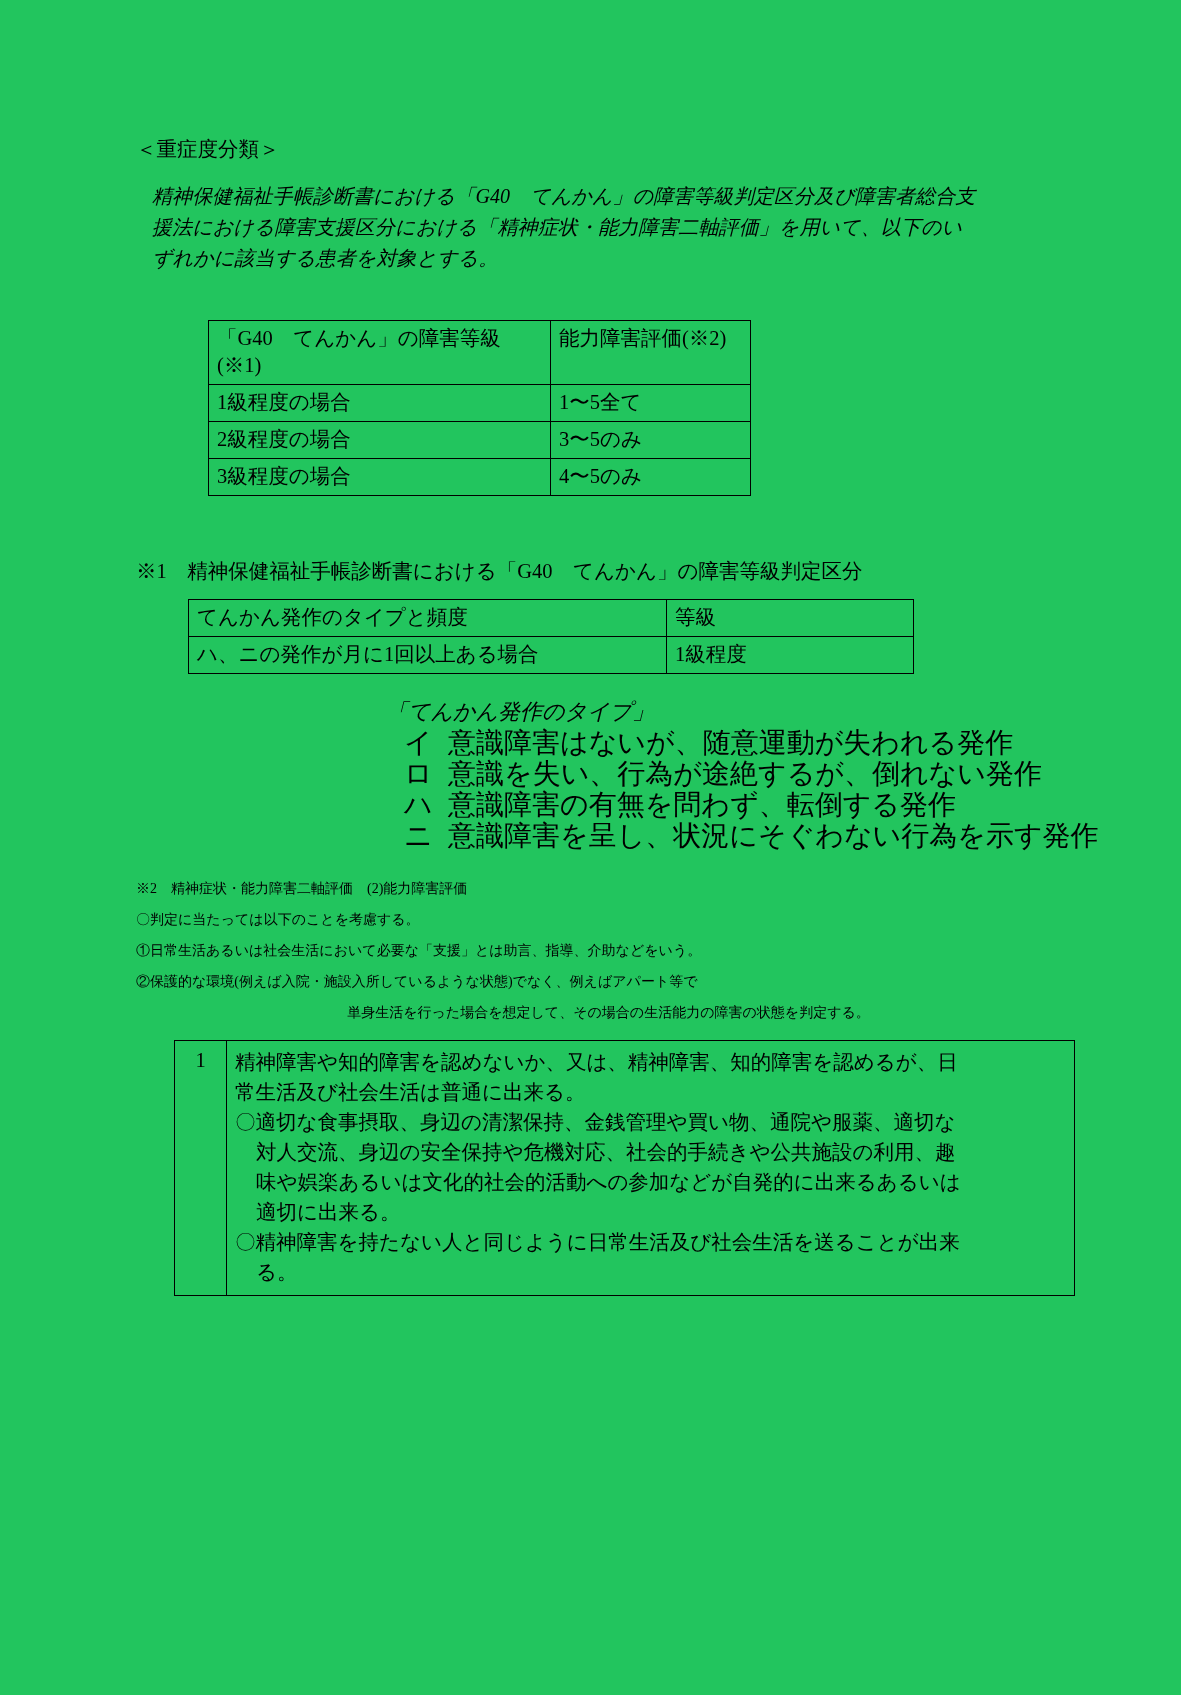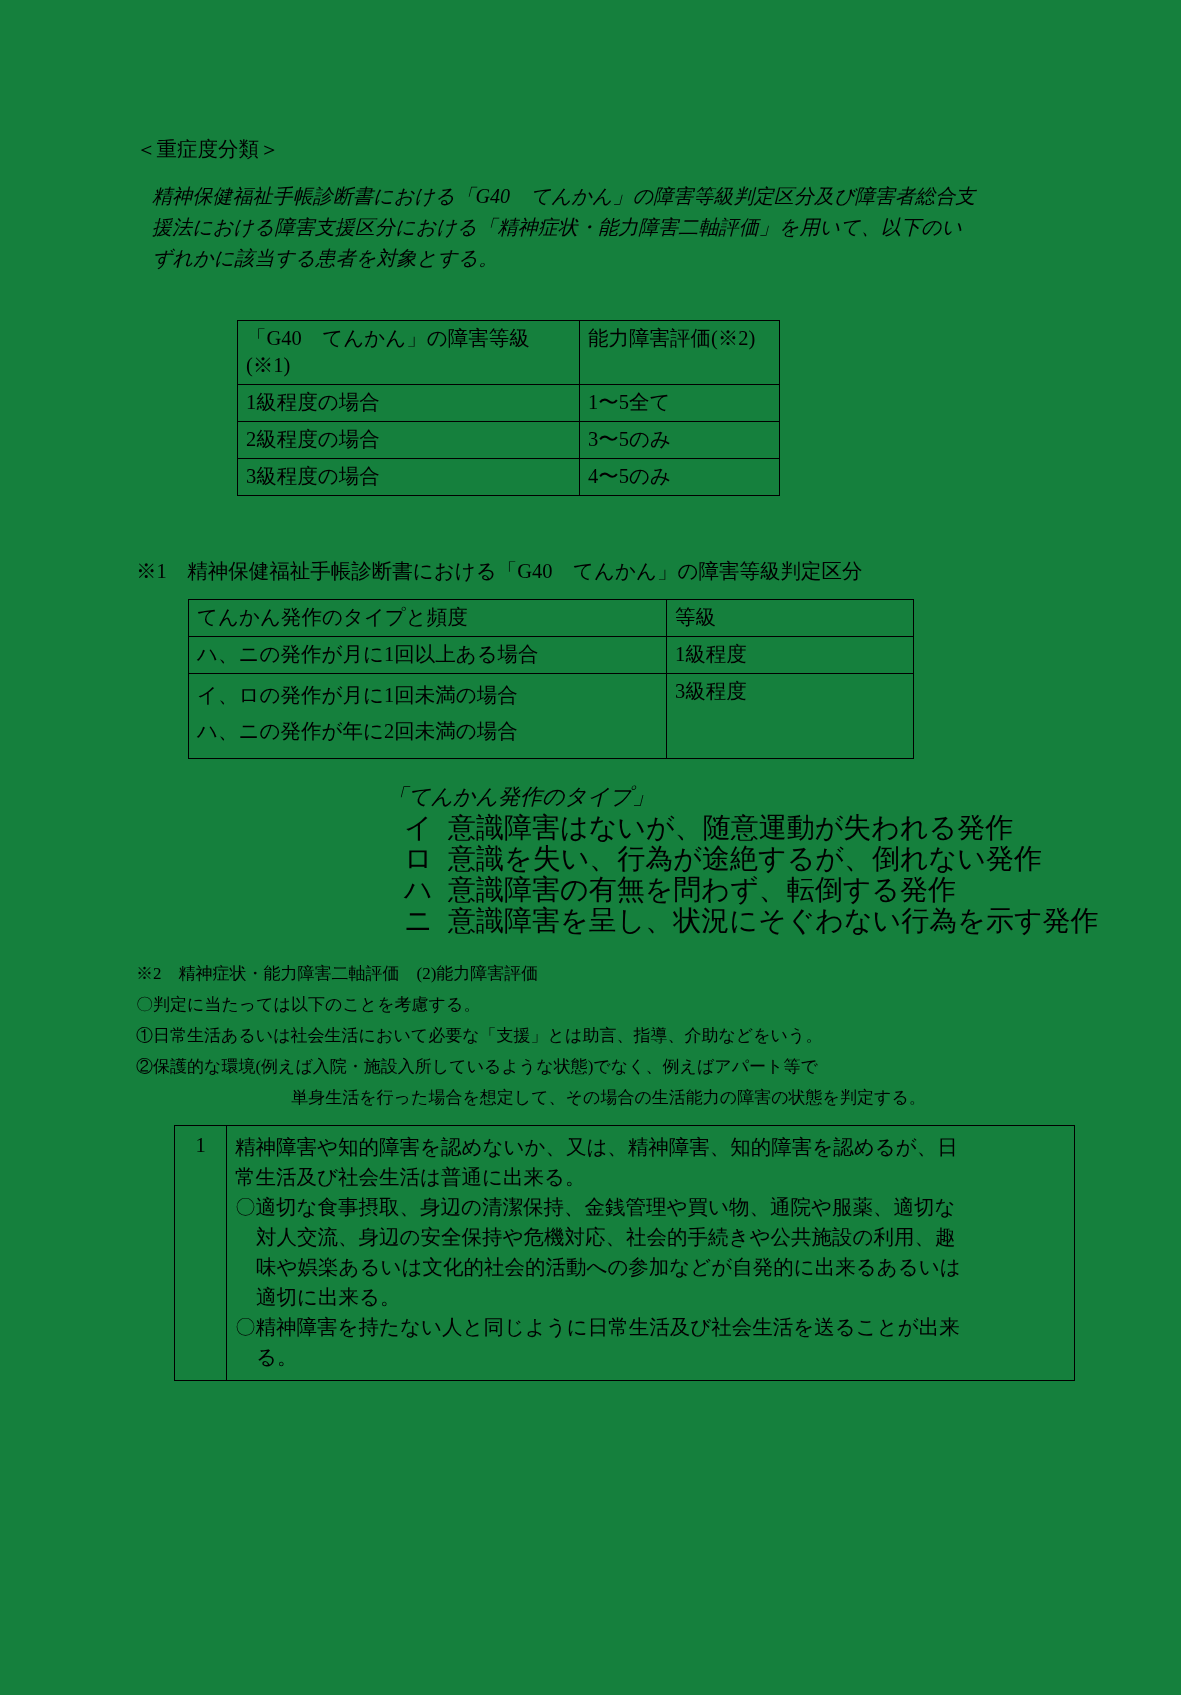--- a/index.html
+++ b/index.html
@@ -10,21 +10,21 @@
   }
   body {
     font-family: "Liberation Serif", "DejaVu Serif", serif;
     color: #000000;
   }
   .page {
     position: relative;
     width: 1181px;
     height: 1695px;
     margin: 0 auto;
-    background: #15803d;
+    background: #22c55e;
     box-sizing: border-box;
     overflow: hidden;
   }
   .content {
     position: absolute;
     left: 136px;
     top: 134px;
     width: 924px;
   }
 
@@ -62,21 +62,21 @@
     font-size: 20.5px;
     line-height: 27px;
     font-weight: normal;
     text-align: left;
     vertical-align: top;
     padding: 4px 8px 5px 8px;
   }
 
   
   .tbl-grade {
-    margin-left: 101px;
+    margin-left: 72px;
     width: 542px;
     padding-left: 36px;
   }
   .tbl-grade col.c1 { width: 342px; }
   .tbl-grade col.c2 { width: 200px; }
   .tbl-grade td { height: 26px; }
 
   
   .tbl-seizure {
     margin-left: 52px;
@@ -129,21 +129,21 @@
     white-space: nowrap;
     padding-left: 18px;
   }
   .legend .legend-item .mark {
     display: inline-block;
     width: 44px;
   }
 
   
   .note-line {
-    font-size: 17px;
+    font-size: 14px;
     line-height: 31px;
     margin: 0;
     white-space: nowrap;
   }
   .note-cont {
     padding-left: 21px;
     text-align: center;
   }
 </style>
 </head>
@@ -202,27 +202,20 @@
           <col class="c2">
         </colgroup>
       <tbody>
         <tr>
           <td>てんかん発作のタイプと頻度</td>
           <td>等級</td>
         </tr>
         <tr>
           <td>ハ、ニの発作が月に1回以上ある場合</td>
           <td>1級程度</td>
-        </tr>
-        <tr>
-          <td class="multi">
-            <span class="sub-line">イ、ロの発作が月に1回未満の場合</span>
-            <span class="sub-line">ハ、ニの発作が年に2回未満の場合</span>
-          </td>
-          <td>3級程度</td>
         </tr>
       </tbody>
     </table>
 
     <div class="spacer-md"></div>
 
     <div class="legend">
       <div class="legend-title">「てんかん発作のタイプ」</div>
       <div class="legend-item">
         <span class="mark">イ</span><span>意識障害はないが、随意運動が失われる発作</span>

